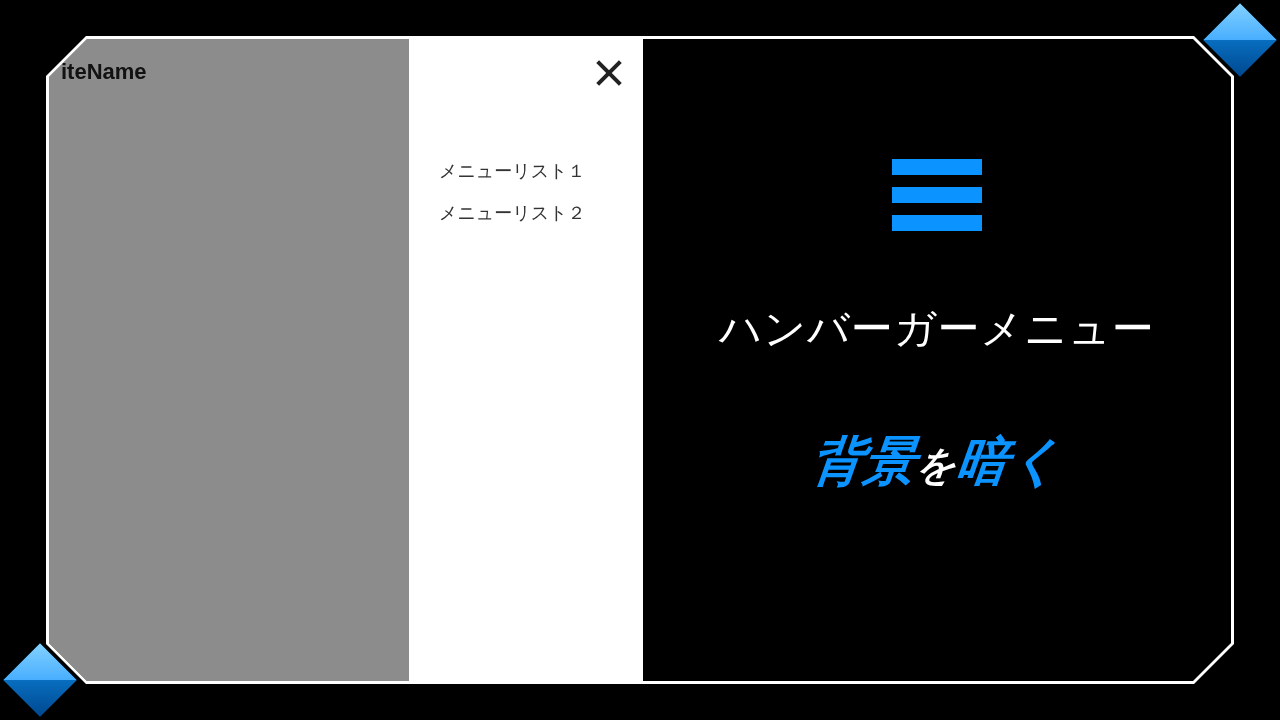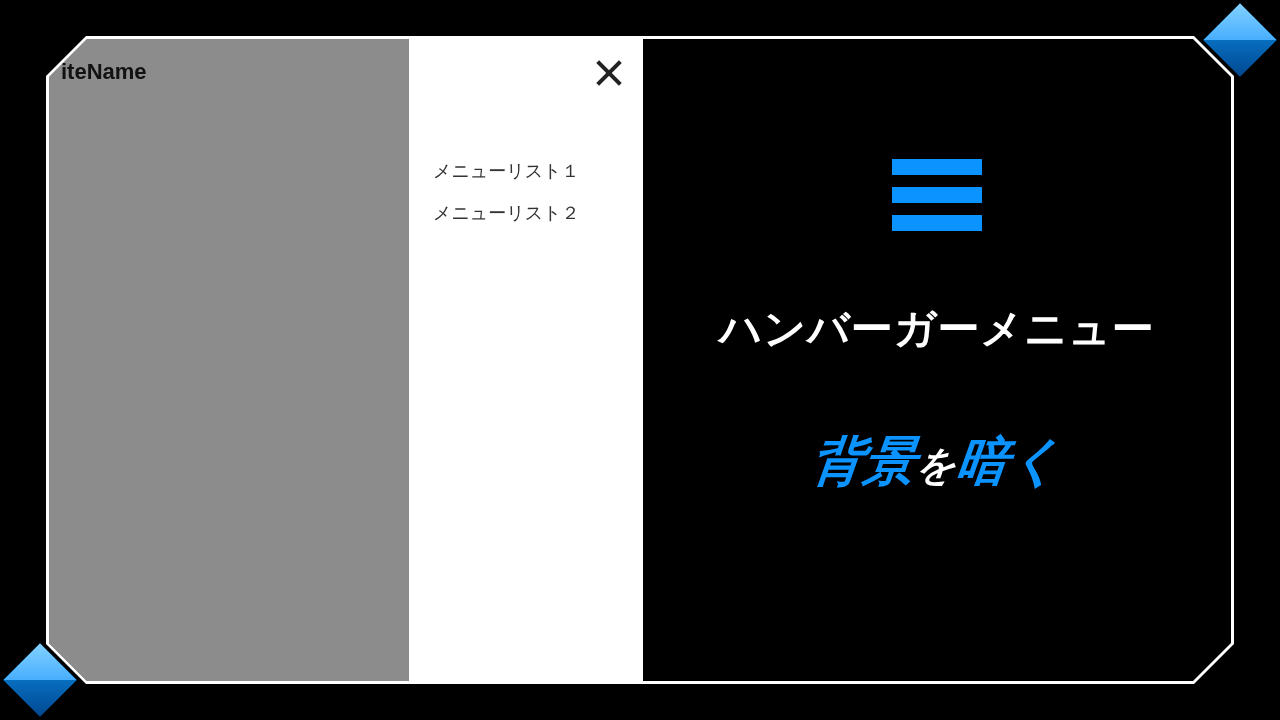--- a/index.html
+++ b/index.html
@@ -62,21 +62,21 @@
     content: "";
     position: absolute;
     left: 14px; top: 0;
     width: 4px; height: 32px;
     background: #222;
   }
   .drawer-close::before { transform: rotate(45deg); }
   .drawer-close::after  { transform: rotate(-45deg); }
   .drawer-list {
     position: absolute;
-    left: 24px; top: 120px;
+    left: 30px; top: 120px;
     display: flex; flex-direction: column; gap: 18px;
     font-size: 18px; color: #333;
   }
   .drawer-item { cursor: pointer; white-space: nowrap; }
 
   
   .right {
     position: absolute;
     left: 594px; top: 0;
     width: calc(100% - 594px); height: 100%;
@@ -86,21 +86,21 @@
   }
   .hamburger-icon {
     width: 90px; height: 72px;
     display: flex; flex-direction: column; justify-content: space-between;
     margin-bottom: 70px;
   }
   .hamburger-icon span {
     display: block; width: 100%; height: 16px; background: #0b93ff;
   }
   .title-main {
-    font-size: 42px; font-weight: 700; letter-spacing: 0.02em;
+    font-size: 42px; font-weight: 400; letter-spacing: 0.02em;
     margin-bottom: 70px;
   }
   .title-sub {
     font-size: 52px; font-weight: 700; font-style: italic;
     transform: skewX(-6deg);
     white-space: nowrap;
   }
   .title-sub .accent { color: #0b93ff; }
   .title-sub .small { font-size: 40px; }
 

